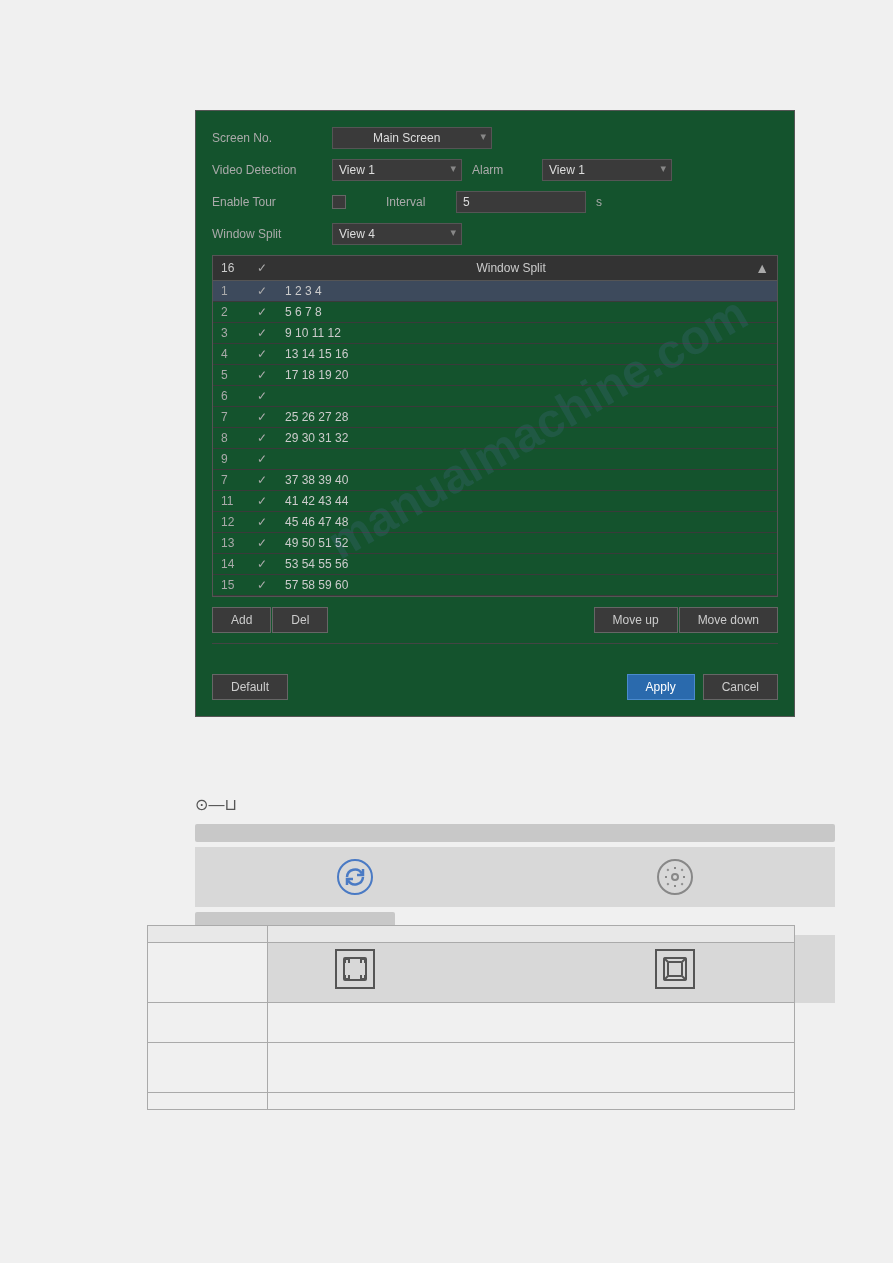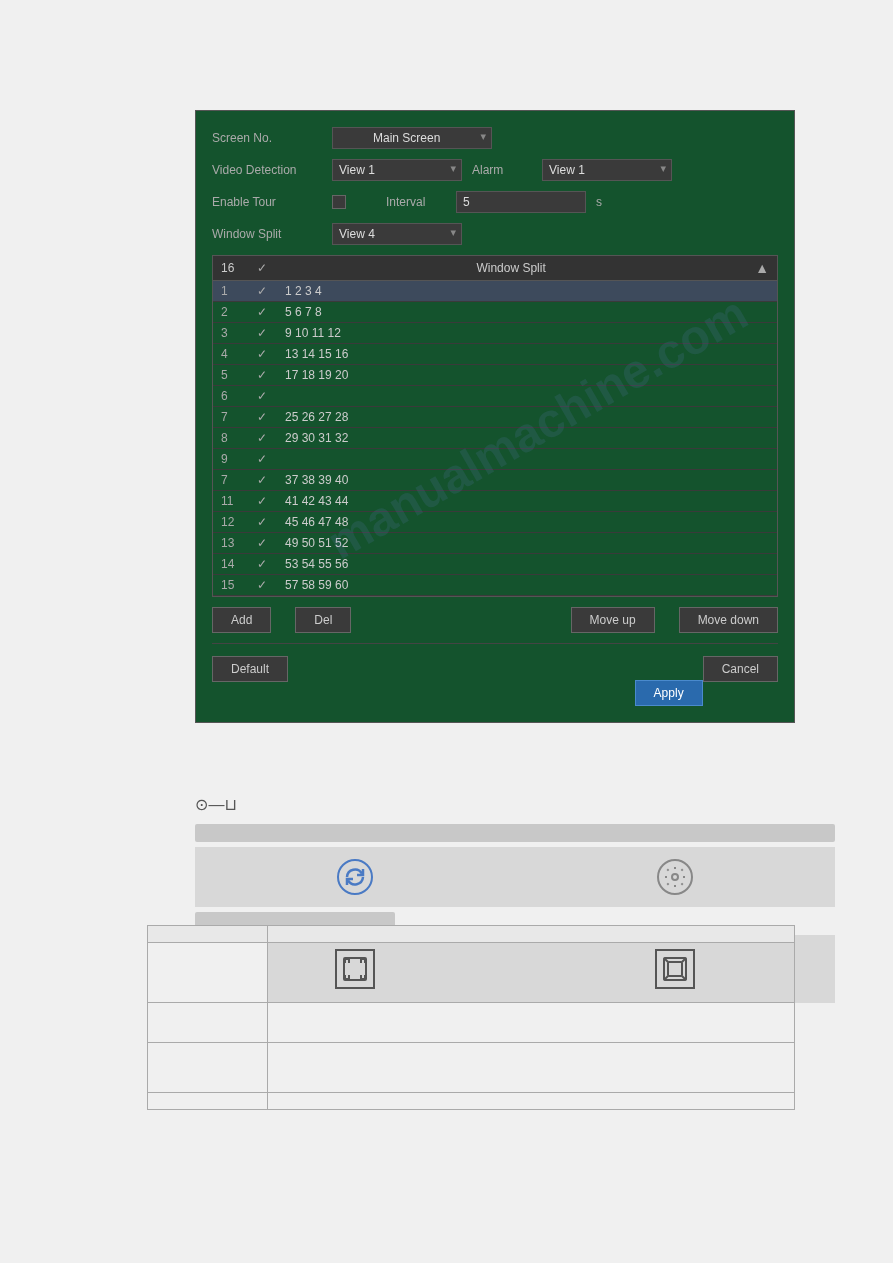--- a/index.html
+++ b/index.html
@@ -170,21 +170,21 @@
       background: #2b2b2b;
     }
     .table-scroll::-webkit-scrollbar-thumb {
       background: #555;
     }
 
     
     .button-row {
       display: flex;
       align-items: center;
-      gap: 24px;
+      gap: 1px;
       margin-top: 10px;
       margin-bottom: 10px;
     }
 
     .btn {
       background: #3a3a3a;
       border: 1px solid #666;
       color: #ccc;
       padding: 5px 18px;
       font-size: 12px;
@@ -201,22 +201,23 @@
       color: #fff;
       padding: 5px 18px;
       font-size: 12px;
       cursor: pointer;
       margin-top: 24px;
     }
 
     
     .footer-row {
       display: flex;
-      align-items: flex-start;
-      padding-top: 12px;
+      align-items: flex-end;
+      gap: 8px;
+      padding-top: 6px;
       border-top: 1px solid #444;
     }
 
     .lock-icon-area {
       display: flex;
       align-items: center;
       gap: 6px;
       margin-bottom: 10px;
     }
 

